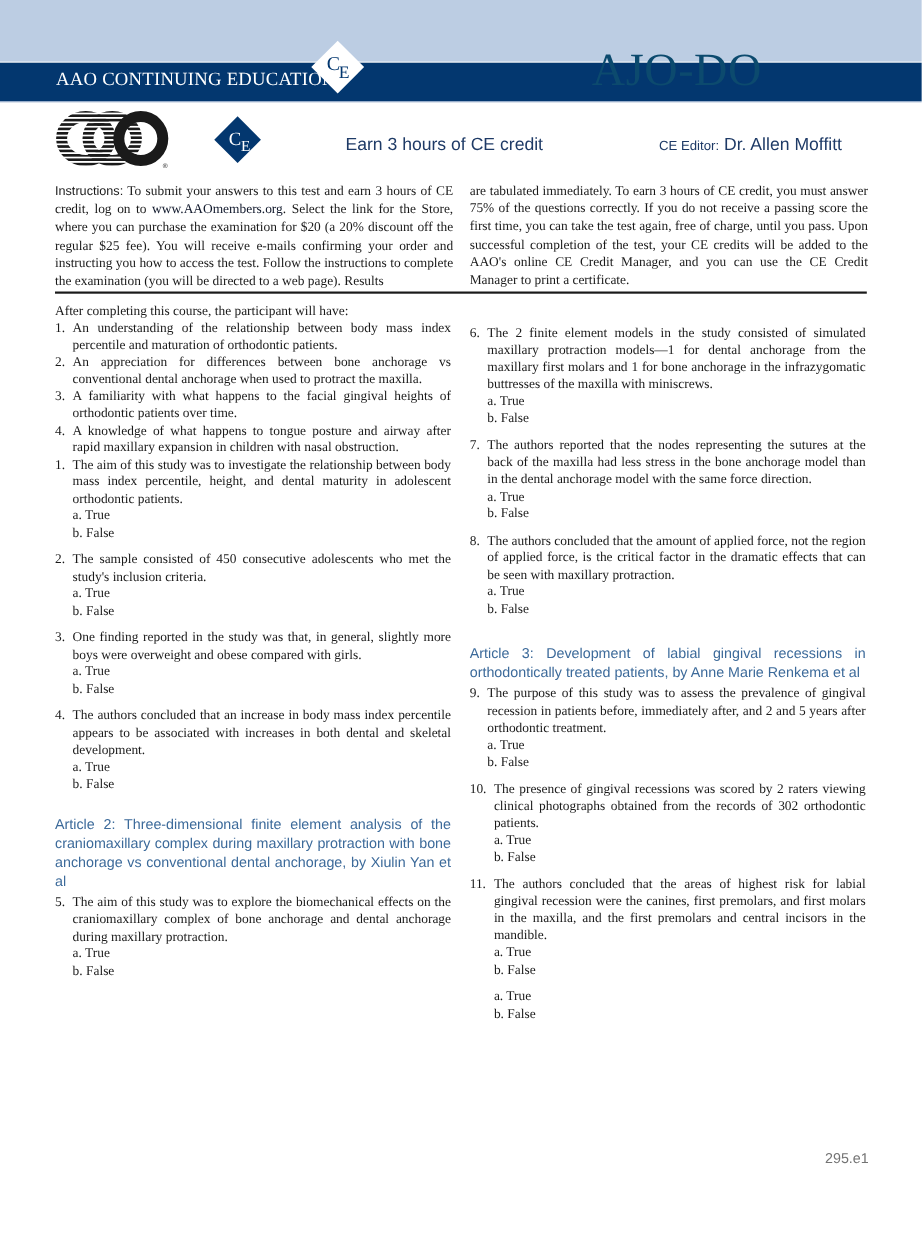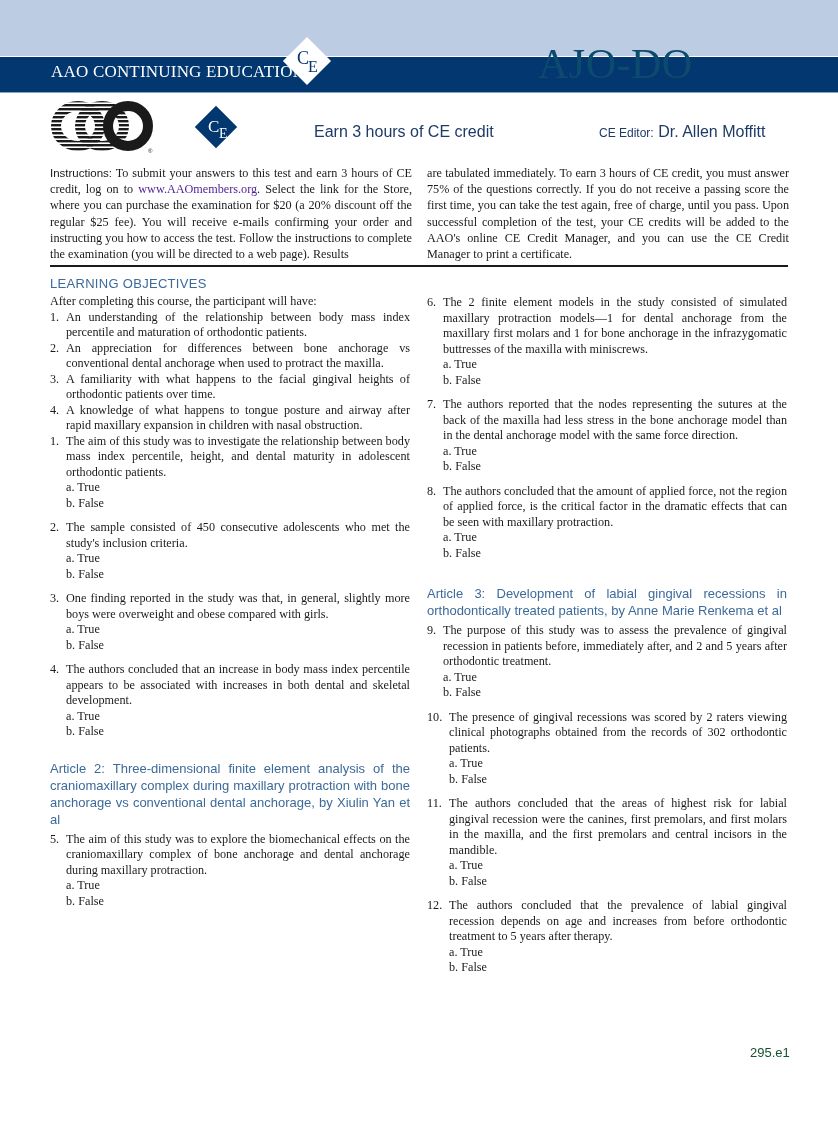--- a/index.html
+++ b/index.html
@@ -23,40 +23,40 @@
     .earn-credit { position: absolute; left: 314px; top: 123px; font-family: "Liberation Sans", sans-serif; font-size: 16px; color: #1e3a66; }
     .editor { position: absolute; left: 599px; top: 123px; font-family: "Liberation Sans", sans-serif; color: #1e3a66; }
     .editor-label { font-size: 12px; }
     .editor-name { font-size: 16px; text-align: right; }
 
     .instructions { position: absolute; left: 50px; top: 165px; width: 738px; font-size: 12.2px; line-height: 16.2px; text-align: justify; }
     .instr-col { position: absolute; top: 0; width: 362px; }
     .instr-col.left { left: 0; }
     .instr-col.right { left: 377px; }
     .instr-lead { font-family: "Liberation Sans", sans-serif; font-size: 11.5px; }
-    .link { color: #4c1d95; }
+    .link { color: #0f172a; }
     .rule { position: absolute; left: 50px; top: 265px; width: 738px; height: 2px; background: #1a1a1a; }
 
     .col { position: absolute; width: 360px; font-size: 12.2px; line-height: 15.5px; }
     .col.left { left: 50px; top: 275px; }
     .col.right { left: 427px; top: 295px; }
 
     .section-head { font-family: "Liberation Sans", sans-serif; color: #3c6a9a; font-size: 13px; line-height: 17px; text-align: justify; }
     .objectives-head { letter-spacing: 0.3px; margin-bottom: 2px; }
     .intro { margin-bottom: 0; }
     .obj-item, .q-text { display: flex; text-align: justify; }
     .num { flex: 0 0 16px; }
     .num.wide { flex: 0 0 22px; }
     .obj-body, .q-body { flex: 1; }
     .question { margin-bottom: 9px; }
     .option { padding-left: 16px; }
     .option.wide { padding-left: 22px; }
     .article-head { margin-top: 14px; margin-bottom: 4px; }
 
-    .page-num { position: absolute; left: 750px; top: 1045px; font-family: "Liberation Sans", sans-serif; font-size: 13px; color: #14532d; }
+    .page-num { position: absolute; left: 750px; top: 1045px; font-family: "Liberation Sans", sans-serif; font-size: 13px; color: #737373; }
   </style>
 </head>
 <body>
 
 <div class="top-band"></div>
 <div class="navy-band"></div>
 <div class="navy-band-line"></div>
 <div class="band-title">AAO CONTINUING EDUCATION</div>
 <div class="band-ce"></div>
 <div class="band-ce-text">
@@ -93,21 +93,20 @@
   <div class="instr-col left">
     <span class="instr-lead">Instructions:</span><span> To submit your answers to this test and earn 3 hours of CE credit, log on to </span><span class="link">www.AAOmembers.org</span><span>. Select the link for the Store, where you can purchase the examination for $20 (a 20% discount off the regular $25 fee). You will receive e-mails confirming your order and instructing you how to access the test. Follow the instructions to complete the examination (you will be directed to a web page). Results</span>
   </div>
   <div class="instr-col right">
     <span>are tabulated immediately. To earn 3 hours of CE credit, you must answer 75% of the questions correctly. If you do not receive a passing score the first time, you can take the test again, free of charge, until you pass. Upon successful completion of the test, your CE credits will be added to the AAO's online CE Credit Manager, and you can use the CE Credit Manager to print a certificate.</span>
   </div>
 </div>
 <div class="rule"></div>
 
 <div class="col left">
-  <div class="section-head objectives-head">LEARNING OBJECTIVES</div>
   <div class="intro">After completing this course, the participant will have:</div>
   <div class="obj-item">
       <span class="num">1.</span>
       <span class="obj-body">An understanding of the relationship between body mass index percentile and maturation of orthodontic patients.</span>
     </div>
   <div class="obj-item">
       <span class="num">2.</span>
       <span class="obj-body">An appreciation for differences between bone anchorage vs conventional dental anchorage when used to protract the maxilla.</span>
     </div>
   <div class="obj-item">
@@ -208,22 +207,18 @@
   </div>
   <div class="question">
     <div class="q-text">
         <span class="num wide">11.</span>
         <span class="q-body">The authors concluded that the areas of highest risk for labial gingival recession were the canines, first premolars, and first molars in the maxilla, and the first premolars and central incisors in the mandible.</span>
       </div>
     <div class="option wide">a.  True</div>
     <div class="option wide">b.  False</div>
   </div>
   <div class="question">
-    <div class="q-text">
-        <span class="num wide">12.</span>
-        <span class="q-body">The authors concluded that the prevalence of labial gingival recession depends on age and increases from before orthodontic treatment to 5 years after therapy.</span>
-      </div>
     <div class="option wide">a.  True</div>
     <div class="option wide">b.  False</div>
   </div>
 </div>
 
 <div class="page-num">295.e1</div>
 
 </body></html>

